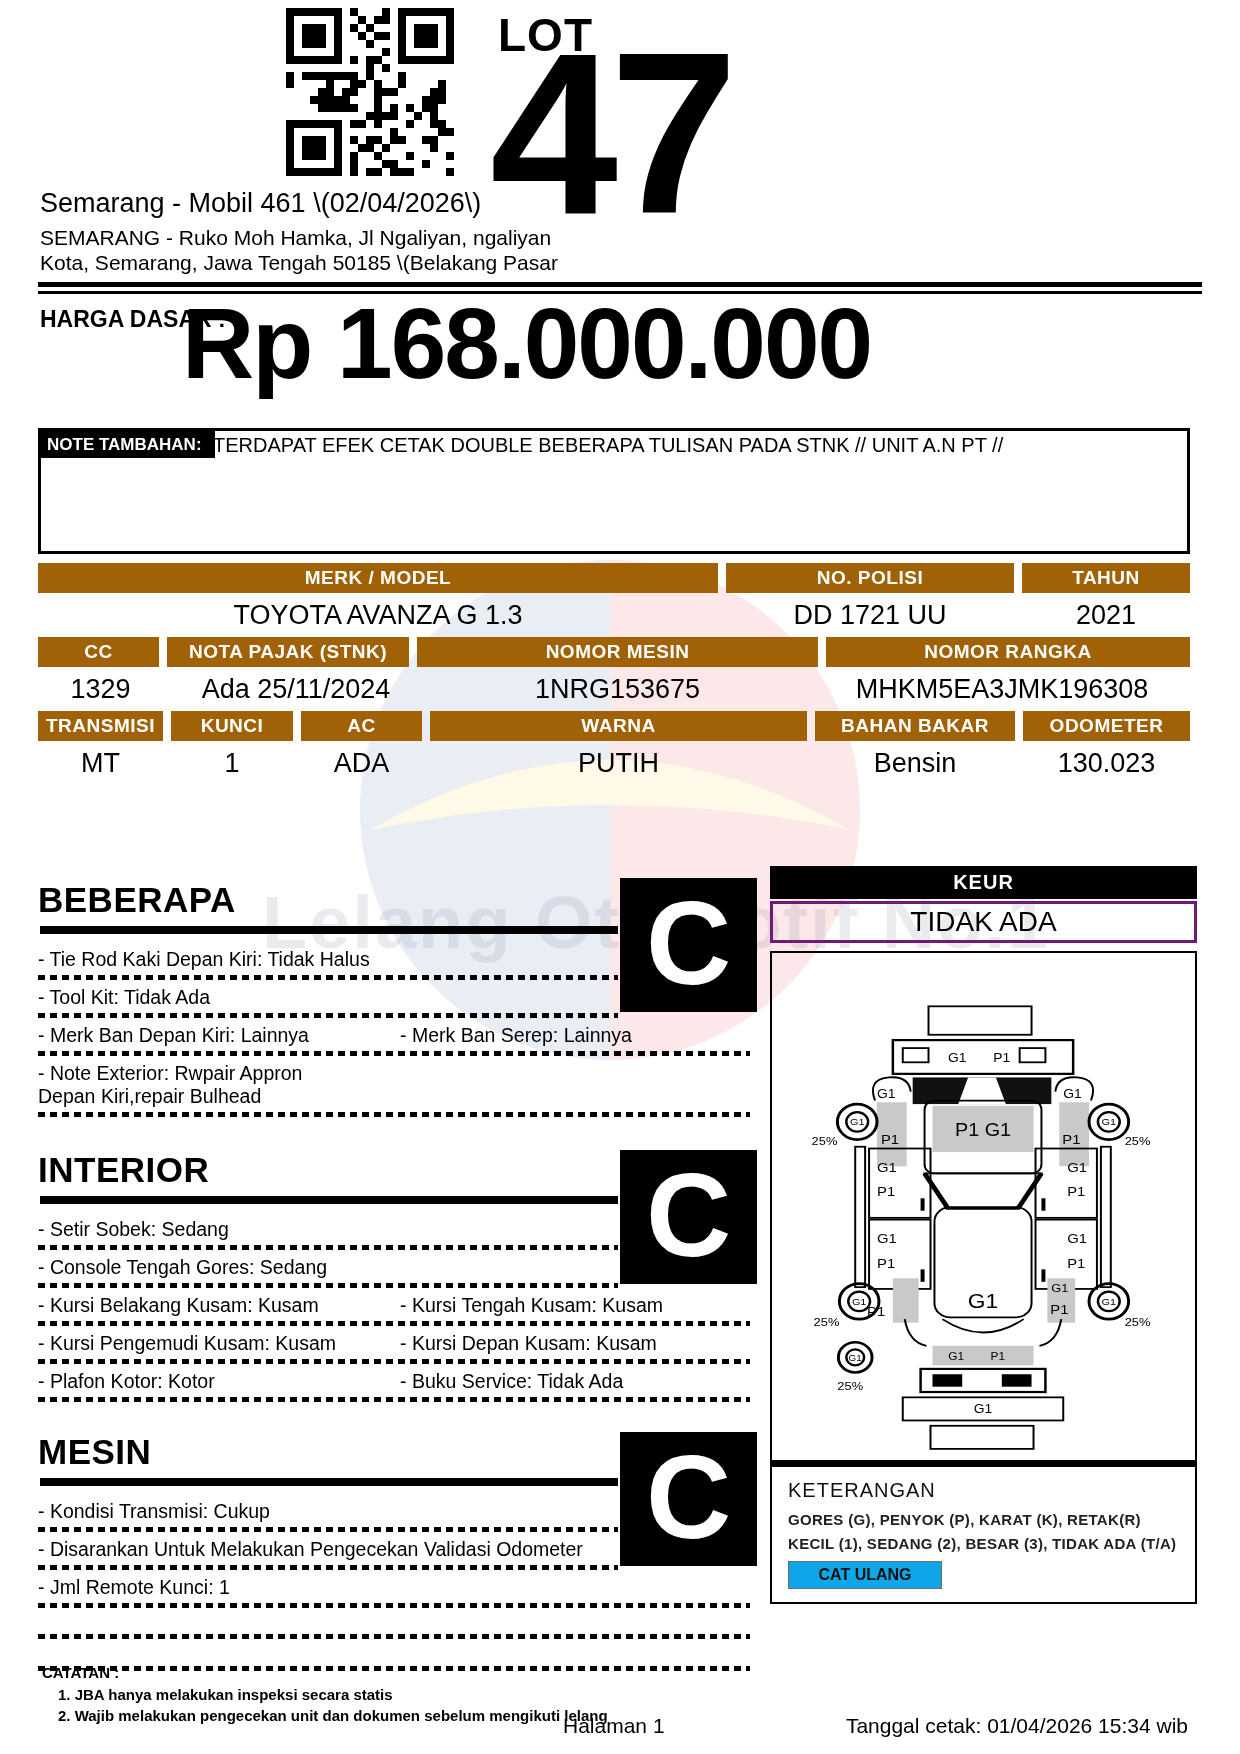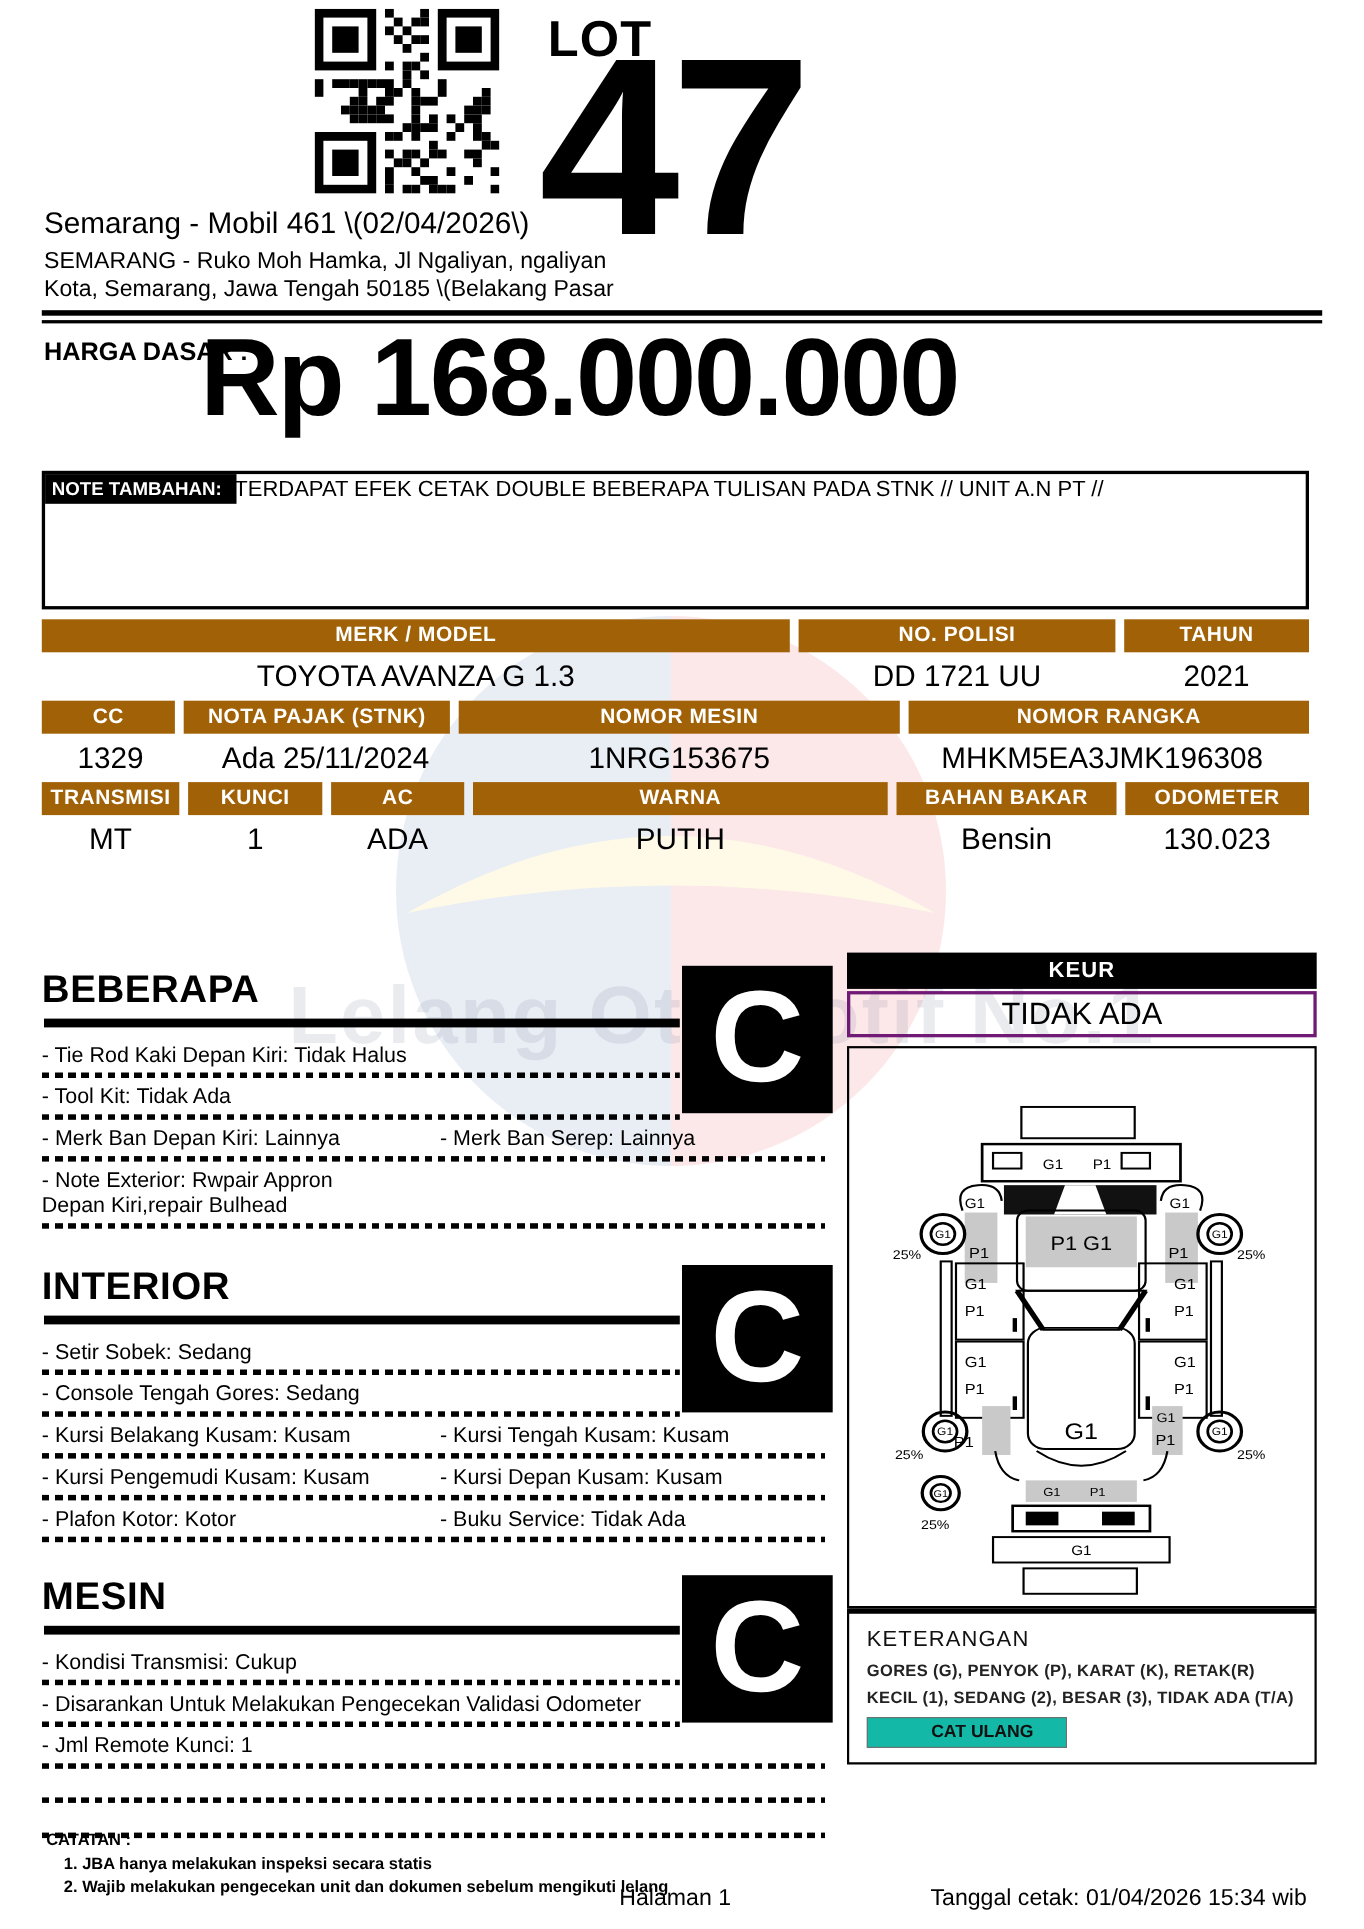--- a/index.html
+++ b/index.html
@@ -65,22 +65,22 @@
     font-size:20px;font-weight:bold;text-align:center;line-height:33px;letter-spacing:1px;}
   .keur-val{position:absolute;left:770px;top:901px;width:421px;height:36px;border:3px solid #701a75;
     font-size:28px;text-align:center;line-height:36px;}
   .diagram-box{position:absolute;left:770px;top:951px;width:423px;height:507px;border:2px solid #000;}
   .diagram-box svg{display:block;}
   .ket-box{position:absolute;left:770px;top:1462px;width:423px;height:135px;
     border:2px solid #000;border-top:5px solid #000;}
   .ket-title{position:absolute;left:16px;top:12px;font-size:20px;letter-spacing:1px;color:#111;}
   .ket-line{position:absolute;left:16px;font-size:15px;letter-spacing:.3px;color:#222;font-weight:bold;}
   .kl1{top:44px;} .kl2{top:68px;}
-  .cat-ulang{position:absolute;left:16px;top:94px;width:152px;height:26px;background:#14b8a6;
-    border:1px solid #6e6e6e;font-size:16px;font-weight:bold;text-align:center;line-height:26px;color:#111;padding-left:28px;}
+  .cat-ulang{position:absolute;left:16px;top:94px;width:152px;height:26px;background:#0ea5e9;
+    border:1px solid #6e6e6e;font-size:16px;font-weight:bold;text-align:center;line-height:26px;color:#111;}
 
   
   .catatan{position:absolute;left:42px;top:1664px;font-size:15px;font-weight:bold;}
   .catatan .ct{margin-bottom:3px;}
   .catatan .ci{padding-left:16px;line-height:1.4;}
   .page-num{position:absolute;left:563px;top:1714px;font-size:21px;}
   .printed{position:absolute;right:52px;top:1714px;font-size:21px;}
 
   
   text{font-family:"Liberation Sans","DejaVu Sans",sans-serif;fill:#000;}

